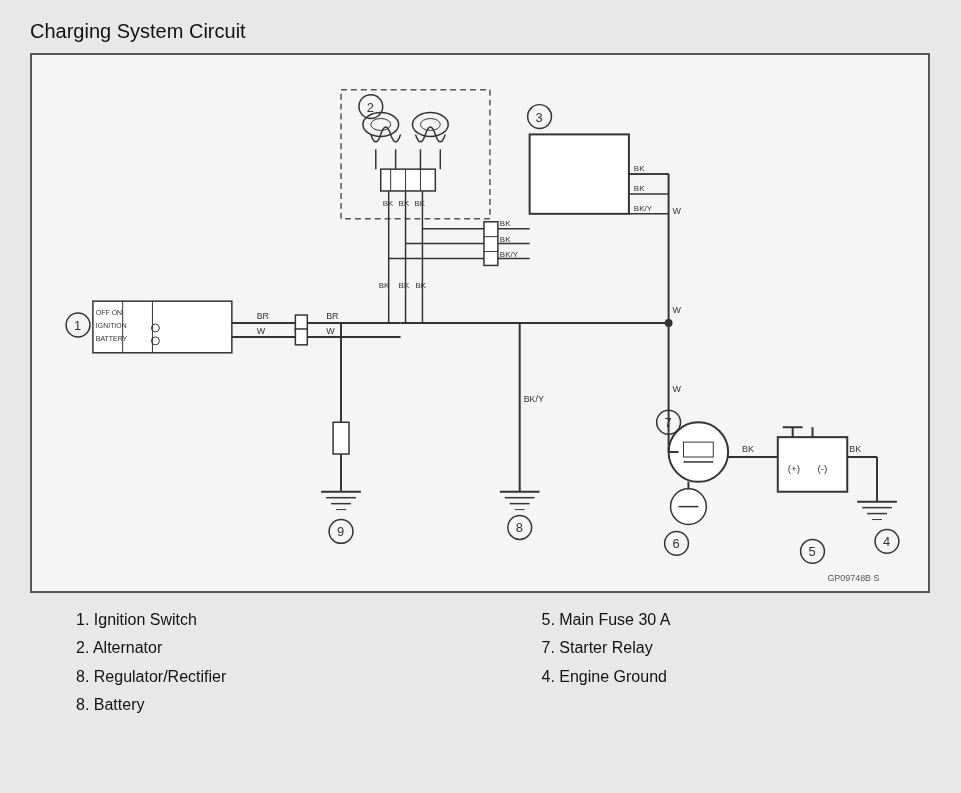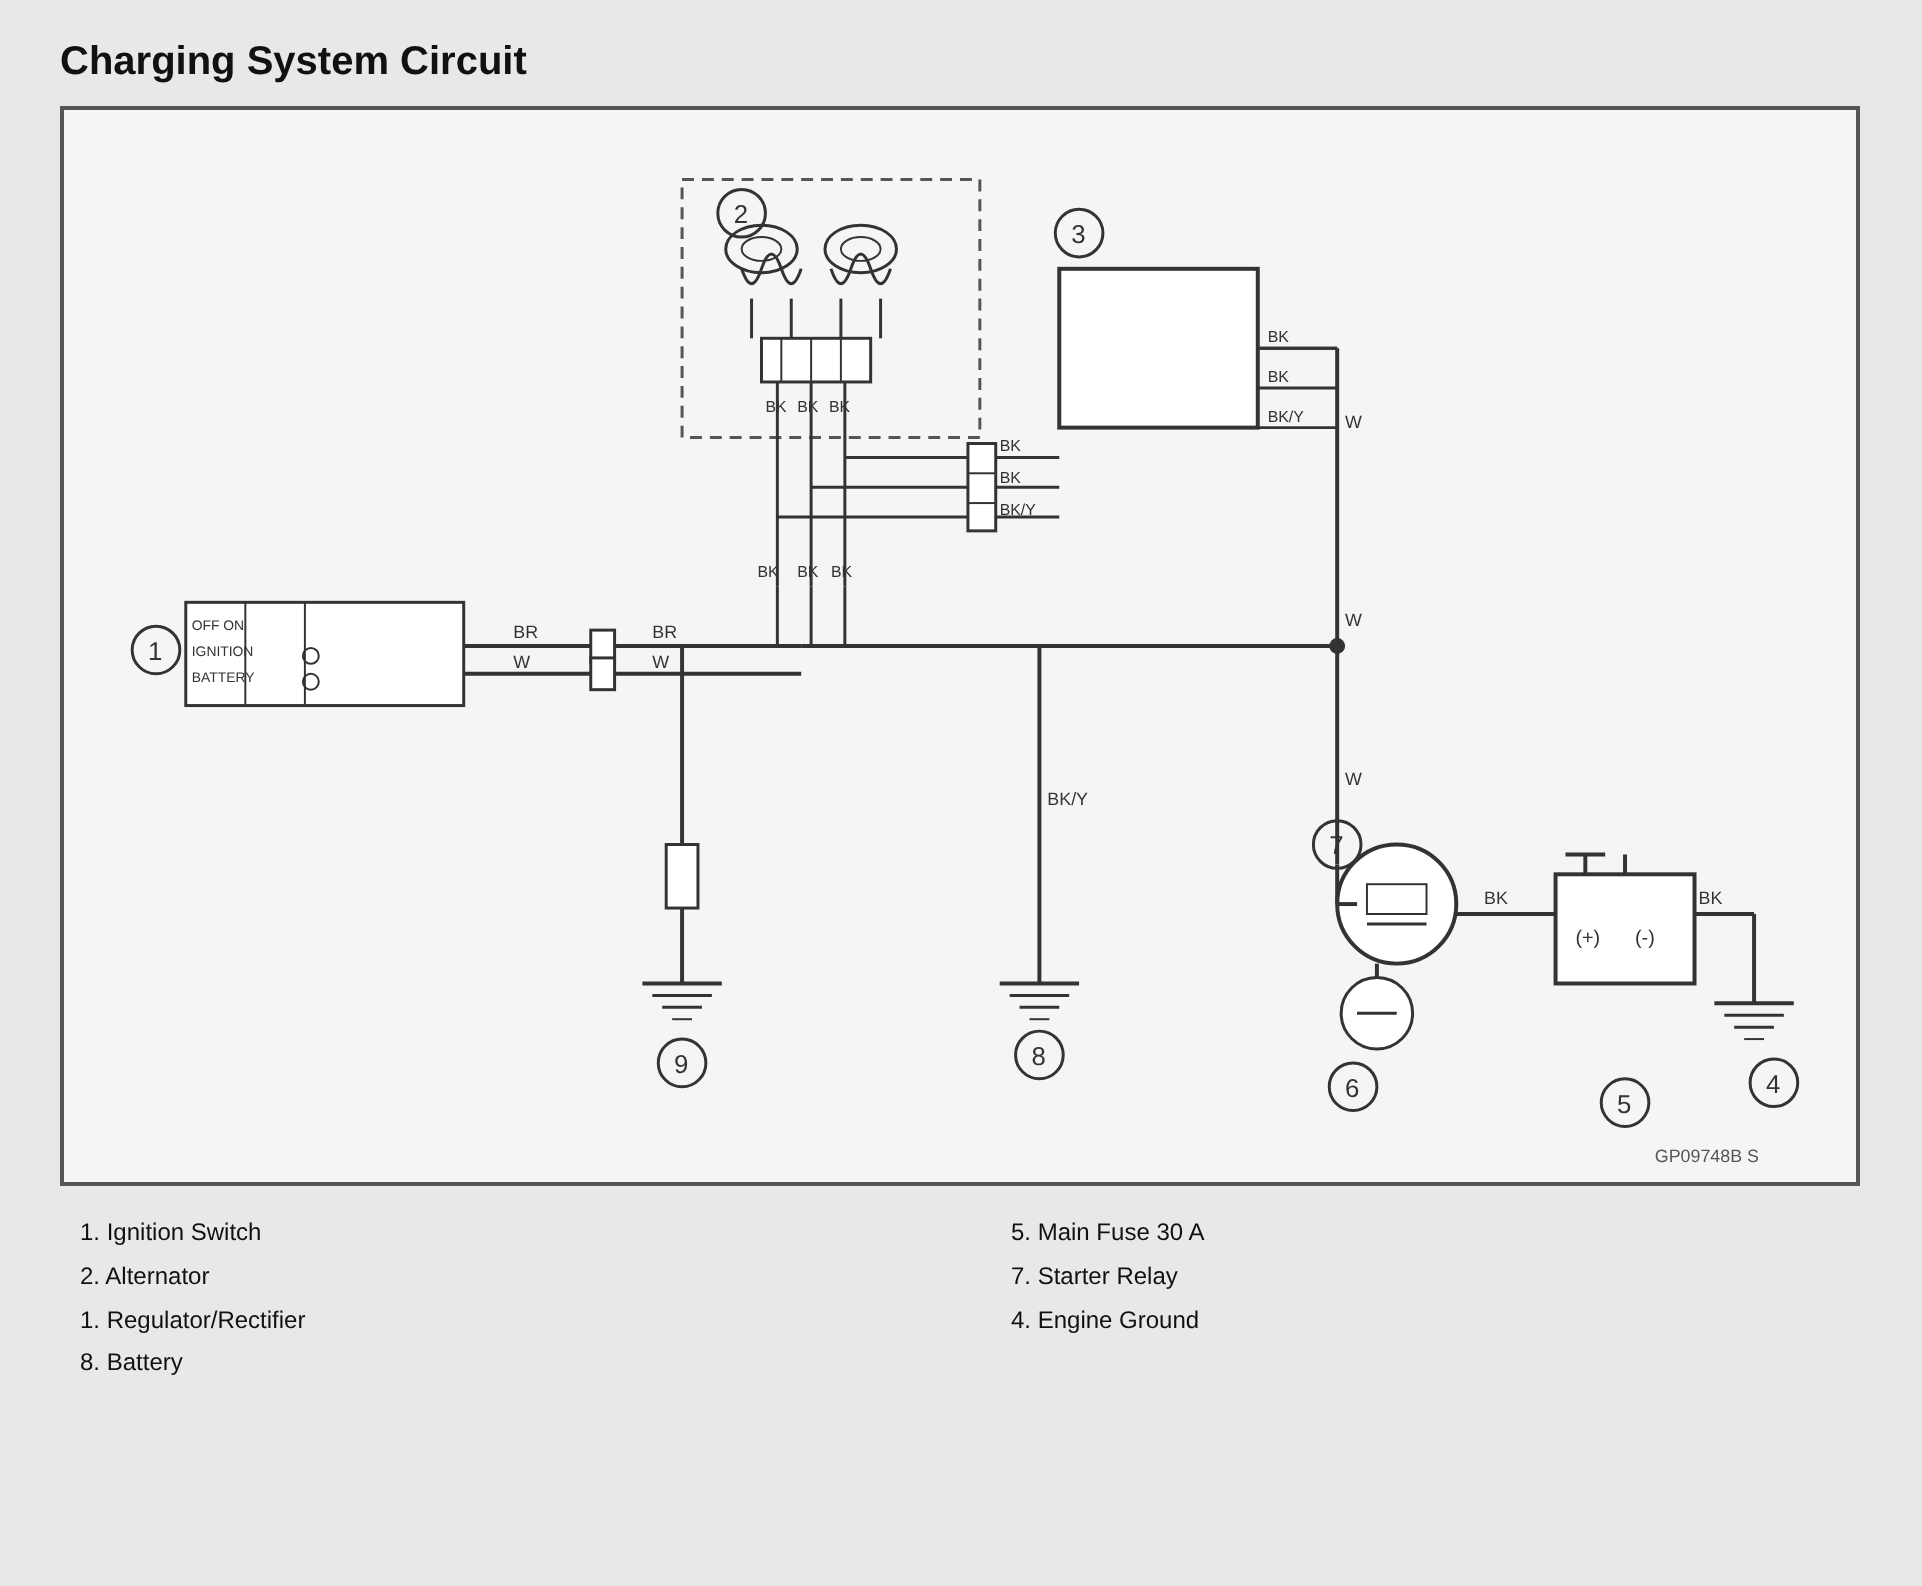--- a/index.html
+++ b/index.html
@@ -11,21 +11,21 @@
       overflow: hidden;
     }
     .page-container {
       width: 961px;
       height: 793px;
       background: #e8e8e8;
       padding: 20px 30px;
     }
     .title {
       font-size: 20px;
-      font-weight: bold;
+      font-weight: normal;
       color: #111;
       margin-bottom: 10px;
     }
     .diagram-box {
       border: 2px solid #555;
       background: #f5f5f5;
       width: 900px;
       height: 540px;
       position: relative;
       margin-bottom: 14px;
@@ -39,21 +39,22 @@
     .legend {
       padding-left: 10px;
       display: grid;
       grid-template-columns: 1fr 1fr;
       gap: 2px 40px;
       font-size: 15px;
       color: #111;
       line-height: 1.65;
     }
     .legend-item {
-      font-size: 12px;
+      font-size: 16px;
+      margin-left: 36px;
     }
   </style>
 </head>
 <body>
 
 <div class="page-container">
   <div class="title">Charging System Circuit</div>
   <div class="diagram-box">
     <svg class="diagram-svg" viewBox="0 0 900 540" xmlns="http://www.w3.org/2000/svg">
 
@@ -245,17 +246,17 @@
 
       <text x="800" y="530" font-size="9" fill="#555">GP09748B  S</text>
     </svg>
   </div>
 
   <div class="legend">
     <div class="legend-item">1. Ignition Switch</div>
     <div class="legend-item">5. Main Fuse 30 A</div>
     <div class="legend-item">2. Alternator</div>
     <div class="legend-item">7. Starter Relay</div>
-    <div class="legend-item">1. Regulator/Rectifier</div>
+    <div class="legend-item">8. Regulator/Rectifier</div>
     <div class="legend-item">4. Engine Ground</div>
     <div class="legend-item">8. Battery</div>
   </div>
 </div>
 
 </body></html>

